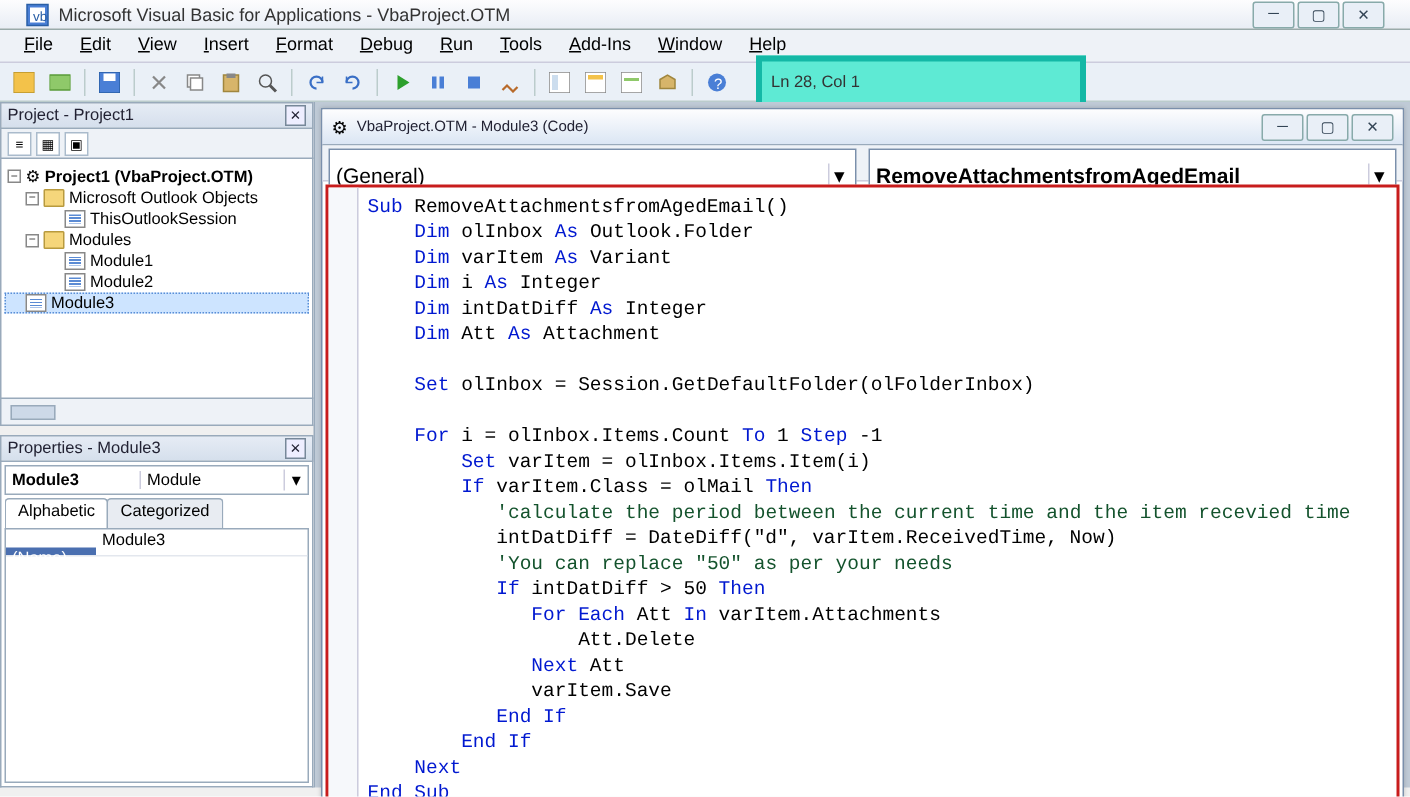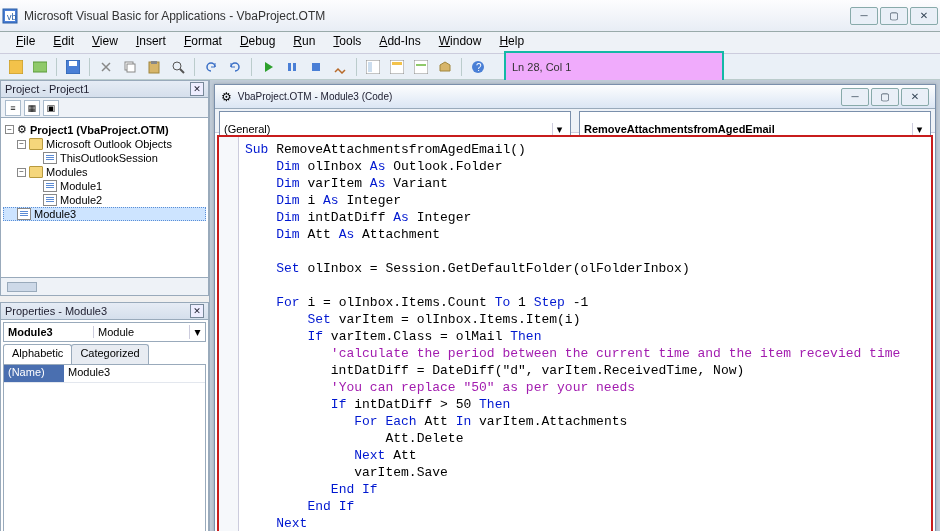--- a/index.html
+++ b/index.html
@@ -1,31 +1,31 @@
 <!DOCTYPE html>
 <html><head>
 <meta charset="utf-8">
 <style>
 * { box-sizing: border-box; margin: 0; padding: 0; }
 body { font-family: "Segoe UI", Tahoma, sans-serif; font-size: 12px; background: #f0f0f0; width: 940px; height: 531px; overflow: hidden; }
 
-.titlebar { height: 32px; background: linear-gradient(#fdfdfe,#e8edf5); border-bottom: 1px solid #9aa; display: flex; align-items: center; padding: 0 2px; }
+.titlebar { height: 20px; background: linear-gradient(#fdfdfe,#e8edf5); border-bottom: 1px solid #9aa; display: flex; align-items: center; padding: 0 17px; }
 .titlebar .icon { width: 16px; height: 16px; margin-right: 6px; }
 .titlebar .title { flex: 1; color: #333; font-size: 12px; }
 .win-btns { display: flex; gap: 2px; }
 .win-btn { width: 28px; height: 18px; border: 1px solid #8aa; background: #e9eff7; border-radius: 2px; display:flex;align-items:center;justify-content:center; font-size:10px; color:#345;}
 
 .menubar { height: 22px; background: #eef2f7; border-bottom: 1px solid #ccd; display: flex; align-items: flex-start; padding: 0 8px; gap: 2px; }
 .menubar .menu { padding: 2px 8px; cursor: default; }
 .menubar .menu u { text-decoration: underline; }
 
 .toolbar { height: 26px; background: #eaf0f7; border-bottom: 1px solid #bcc; display: flex; align-items: center; padding: 0 6px; gap: 4px; }
 .tb-btn { width: 20px; height: 20px; border: 1px solid transparent; display:flex;align-items:center;justify-content:center; border-radius:2px;}
 .tb-sep { width:1px; height:18px; background:#bcc; margin:0 2px;}
-.pos-box { height:18px; min-width:220px; border:2px solid #14b8a6; background:#f0abfc; padding:14px 6px; font-size:11px; color:#333; display:flex;align-items:center;}
+.pos-box { height:18px; min-width:220px; border:4px solid #14b8a6; background:#5eead4; padding:14px 6px; font-size:11px; color:#333; display:flex;align-items:center;}
 
 .main { display: flex; height: calc(531px - 26px - 22px - 26px); }
 
 .leftcol { width: 210px; display:flex; flex-direction:column; border-right:1px solid #9ab;}
 .panel-hdr { height:18px; background:linear-gradient(#e6ecf5,#d5dfec); border:1px solid #9ab; display:flex; align-items:center; padding:0 4px; font-size:11px; color:#223;}
 .panel-hdr .x { margin-left:auto; width:14px;height:14px;border:1px solid #789;background:#eef;display:flex;align-items:center;justify-content:center;font-size:9px;}
 .panel-tools { height:20px; border:1px solid #9ab; border-top:none; background:#eef2f7; display:flex;align-items:center;padding:0 4px;gap:3px;}
 .mini-btn{width:16px;height:16px;border:1px solid #abc;background:#fff;display:flex;align-items:center;justify-content:center;font-size:9px;}
 
 .tree { flex:0 0 160px; border:1px solid #9ab; border-top:none; background:#fff; overflow:auto; padding:4px 2px; font-size:11px;}
@@ -44,36 +44,36 @@
 .props-body{flex:1;border:1px solid #9ab;border-top:none;background:#fff;display:flex;flex-direction:column;}
 .name-row{height:20px;border:1px solid #9ab;margin:2px;display:flex;align-items:center;}
 .name-row .cell1{width:90px;padding:0 4px;border-right:1px solid #ccd;font-size:11px;}
 .name-row .cell2{flex:1;padding:0 4px;font-size:11px;}
 .name-row .dd{width:16px;border-left:1px solid #ccd;text-align:center;}
 .tabs{display:flex;height:20px;margin:0 2px;}
 .tab{border:1px solid #9ab;border-bottom:none;padding:2px 8px;font-size:11px;background:#fff;border-radius:3px 3px 0 0;margin-right:-1px;}
 .tab.inactive{background:#e8ecf2;}
 .prop-grid{flex:1;border:1px solid #9ab;margin:0 2px 2px;background:#fff;overflow:auto;}
 .prop-row{display:flex;height:18px;border-bottom:1px solid #e3e7ee;font-size:11px;}
-.prop-row .k{width:60px;background:#4a6fb0;color:#fff;padding:1px 4px;}
+.prop-row .k{width:60px;background:#4a6fb0;color:#fff;padding:1px 4px;margin-top:12px;}
 .prop-row .v{flex:1;padding:1px 4px;}
 
 .rightcol{flex:1;display:flex;flex-direction:column;background:#bfcad6;padding:4px;}
 .child-win{flex:1;border:1px solid #7a8fab;background:#fff;display:flex;flex-direction:column;box-shadow:0 0 3px rgba(0,0,0,.2);}
 .child-title{height:24px;background:linear-gradient(#fdfdfe,#dbe6f4);border-bottom:1px solid #9ab;display:flex;align-items:center;padding:0 6px;}
 .child-title .t{flex:1;font-size:10px;color:#223;}
 .combo-row{height:24px;display:flex;gap:8px;padding:2px 4px;background:#eef2f7;border-bottom:1px solid #ccd;}
-.combo{flex:1;height:36px;border:1px solid #7a8fab;background:#fff;display:flex;align-items:center;padding:0 4px;font-size:11px;}
+.combo{flex:1;height:36px;border:1px solid #7a8fab;background:#fff;display:flex;align-items:center;padding:0 4px;font-size:14px;}
 .combo .arrow{margin-left:auto;width:14px;text-align:center;border-left:1px solid #ccd;}
 
 .code-area{flex:1;border:2px solid #c81c1c;margin:2px;background:#fff;display:flex;overflow:hidden;}
 .gutter{width:20px;border-right:1px solid #ccd;background:#f6f8fb;}
 .code{flex:1;padding:4px 6px;font-family:Consolas,"Courier New",monospace;font-size:13px;line-height:17px;white-space:pre;overflow:auto;color:#000;}
 .kw{color:#0018d0;}
-.cm{color:#a21caf;text-align:center;}
+.cm{color:#14532d;text-align:center;}
 
 svg{display:block;}
 </style>
 </head>
 <body>
 
 <div class="titlebar">
   <span class="icon">
     <svg width="16" height="16">
         <rect x="1" y="1" width="14" height="14" fill="#4a7fd6" stroke="#2a5fa6"></rect>

